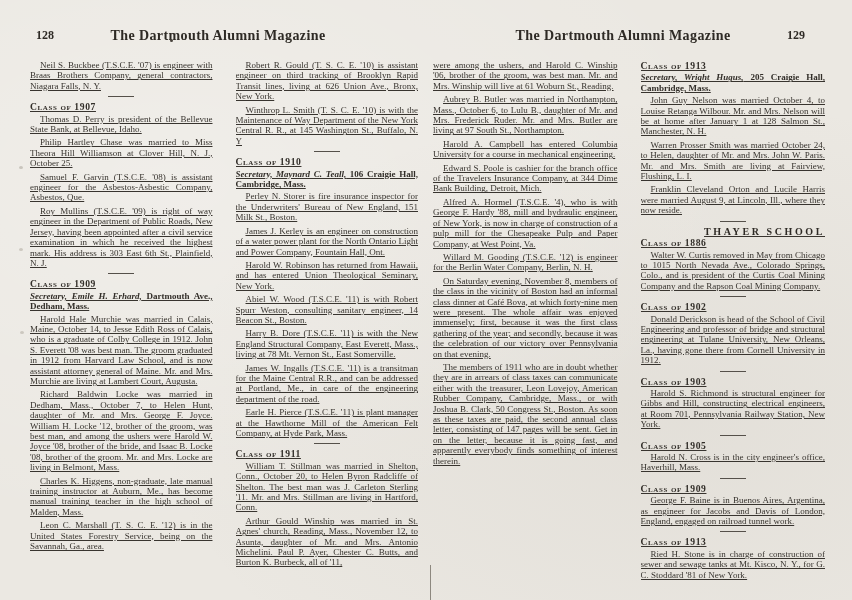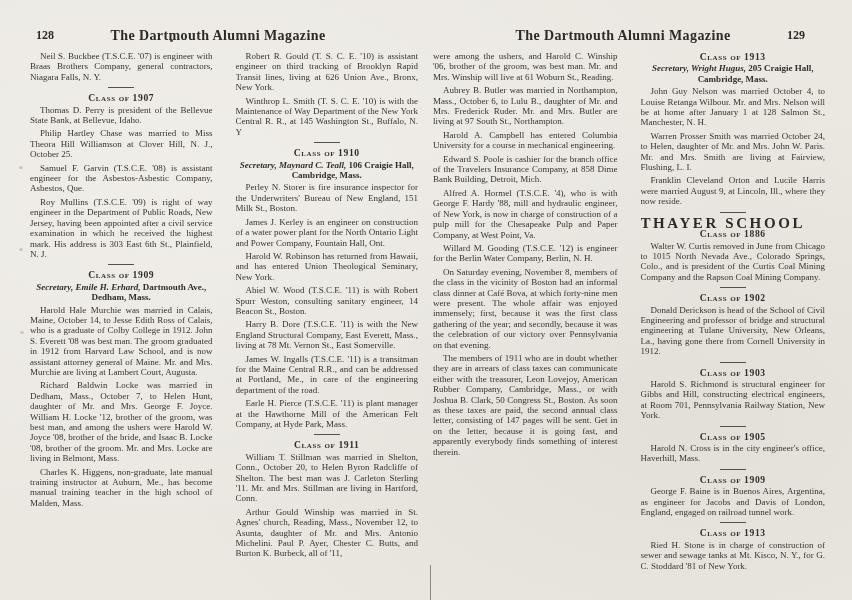--- a/index.html
+++ b/index.html
@@ -22,42 +22,42 @@
   }
   .mag-title{
     position:absolute;left:0;right:12px;text-align:center;
     font-weight:bold;font-size:14px;letter-spacing:0.4px;color:#2e2a25;
   }
   .page-num{
     position:absolute;top:0;font-weight:bold;font-size:12px;color:#2e2a25;
   }
   .page-num.left{left:6px;}
   .page-num.right{right:20px;}
-  .cols{display:flex;gap:23px;margin-top:1px;}
+  .cols{display:flex;gap:23px;margin-top:10px;text-decoration:underline;}
   .col{
     width:187px;height:520px;overflow:hidden;
     font-size:9px;line-height:10.4px;text-align:justify;
   }
   .para{margin:0 0 3px 0;text-indent:10px;}
   .para.noindent{text-indent:0;}
   .rule{
     width:26px;height:0;border-top:1.4px solid #55504a;
     margin:5px auto 5px auto;
   }
   .class-heading{
-    text-align:center;font-variant:small-caps;font-weight:600;
+    font-variant:small-caps;font-weight:600;
     font-size:9.6px;letter-spacing:0.6px;margin:1px 0 1px 0;color:#322e29;
   }
   .secretary{
-    text-align:center;font-weight:600;font-size:9px;line-height:10.4px;
+    font-weight:600;font-size:9px;line-height:10.4px;
     margin:0 0 2px 0;color:#322e29;
   }
   .secretary em{font-style:italic;}
   .school-heading{
-    text-align:left;font-size:15px;letter-spacing:2.6px;font-weight:600;
+    text-align:right;font-size:10px;letter-spacing:2.6px;font-weight:600;
     margin:2px 0 1px 0;color:#2e2a25;
   }
   .speck{position:absolute;border-radius:50%;}
   #gutter-line{
     position:absolute;left:430px;top:565px;width:1px;height:35px;
     background:#8d887f;
   }
 </style>
 </head>
 <body>
@@ -77,20 +77,21 @@
           <p class="para">Thomas D. Perry is president of the Bellevue State Bank, at Bellevue, Idaho.</p>
           <p class="para">Philip Hartley Chase was married to Miss Theora Hill Williamson at Clover Hill, N. J., October 25.</p>
           <p class="para">Samuel F. Garvin (T.S.C.E. '08) is assistant engineer for the Asbestos-Asbestic Company, Asbestos, Que.</p>
           <p class="para">Roy Mullins (T.S.C.E. '09) is right of way engineer in the Department of Public Roads, New Jersey, having been appointed after a civil service examination in which he received the highest mark. His address is 303 East 6th St., Plainfield, N. J.</p>
           <div class="rule"></div>
           <div class="class-heading">Class of 1909</div>
           <div class="secretary"><em>Secretary, Emile H. Erhard,</em> Dartmouth Ave., Dedham, Mass.</div>
           <p class="para">Harold Hale Murchie was married in Calais, Maine, October 14, to Jesse Edith Ross of Calais, who is a graduate of Colby College in 1912. John S. Everett '08 was best man. The groom graduated in 1912 from Harvard Law School, and is now assistant attorney general of Maine. Mr. and Mrs. Murchie are living at Lambert Court, Augusta.</p>
           <p class="para">Richard Baldwin Locke was married in Dedham, Mass., October 7, to Helen Hunt, daughter of Mr. and Mrs. George F. Joyce. William H. Locke '12, brother of the groom, was best man, and among the ushers were Harold W. Joyce '08, brother of the bride, and Isaac B. Locke '08, brother of the groom. Mr. and Mrs. Locke are living in Belmont, Mass.</p>
           <p class="para">Charles K. Higgens, non-graduate, late manual training instructor at Auburn, Me., has become manual training teacher in the high school of Malden, Mass.</p>
+          <p class="para">Leon C. Marshall (T. S. C. E. '12) is in the United States Forestry Service, being on the Savannah, Ga., area.</p>
         </div>
       <div class="col">
           <p class="para">Robert R. Gould (T. S. C. E. '10) is assistant engineer on third tracking of Brooklyn Rapid Transit lines, living at 626 Union Ave., Bronx, New York.</p>
           <p class="para">Winthrop L. Smith (T. S. C. E. '10) is with the Maintenance of Way Department of the New York Central R. R., at 145 Washington St., Buffalo, N. Y</p>
           <div class="rule"></div>
           <div class="class-heading">Class of 1910</div>
           <div class="secretary"><em>Secretary, Maynard C. Teall,</em> 106 Craigie Hall, Cambridge, Mass.</div>
           <p class="para">Perley N. Storer is fire insurance inspector for the Underwriters' Bureau of New England, 151 Milk St., Boston.</p>
           <p class="para">James J. Kerley is an engineer on construction of a water power plant for the North Ontario Light and Power Company, Fountain Hall, Ont.</p>
           <p class="para">Harold W. Robinson has returned from Hawaii, and has entered Union Theological Seminary, New York.</p>
@@ -109,36 +110,36 @@
   <div class="page" id="page-right">
     <div class="page-header">
       <span class="mag-title">The Dartmouth Alumni Magazine</span>
       <span class="page-num right">129</span>
     </div>
     <div class="cols">
       <div class="col">
           <p class="para noindent">were among the ushers, and Harold C. Winship '06, brother of the groom, was best man. Mr. and Mrs. Winship will live at 61 Woburn St., Reading.</p>
           <p class="para">Aubrey B. Butler was married in Northampton, Mass., October 6, to Lulu B., daughter of Mr. and Mrs. Frederick Ruder. Mr. and Mrs. Butler are living at 97 South St., Northampton.</p>
           <p class="para">Harold A. Campbell has entered Columbia University for a course in mechanical engineering.</p>
-          <p class="para">Edward S. Poole is cashier for the branch office of the Travelers Insurance Company, at 858 Dime Bank Building, Detroit, Mich.</p>
+          <p class="para">Edward S. Poole is cashier for the branch office of the Travelers Insurance Company, at 344 Dime Bank Building, Detroit, Mich.</p>
           <p class="para">Alfred A. Hormel (T.S.C.E. '4), who is with George F. Hardy '88, mill and hydraulic engineer, of New York, is now in charge of construction of a pulp mill for the Chesapeake Pulp and Paper Company, at West Point, Va.</p>
           <p class="para">Willard M. Gooding (T.S.C.E. '12) is engineer for the Berlin Water Company, Berlin, N. H.</p>
           <p class="para">On Saturday evening, November 8, members of the class in the vicinity of Boston had an informal class dinner at Café Bova, at which forty-nine men were present. The whole affair was enjoyed immensely; first, because it was the first class gathering of the year; and secondly, because it was the celebration of our victory over Pennsylvania on that evening.</p>
           <p class="para">The members of 1911 who are in doubt whether they are in arrears of class taxes can communicate either with the treasurer, Leon Lovejoy, American Rubber Company, Cambridge, Mass., or with Joshua B. Clark, 50 Congress St., Boston. As soon as these taxes are paid, the second annual class letter, consisting of 147 pages will be sent. Get in on the letter, because it is going fast, and apparently everybody finds something of interest therein.</p>
         </div>
       <div class="col">
           <div class="class-heading">Class of 1913</div>
           <div class="secretary"><em>Secretary, Wright Hugus,</em> 205 Craigie Hall, Cambridge, Mass.</div>
           <p class="para">John Guy Nelson was married October 4, to Louise Retanga Wilbour. Mr. and Mrs. Nelson will be at home after January 1 at 128 Salmon St., Manchester, N. H.</p>
           <p class="para">Warren Prosser Smith was married October 24, to Helen, daughter of Mr. and Mrs. John W. Paris. Mr. and Mrs. Smith are living at Fairview, Flushing, L. I.</p>
           <p class="para">Franklin Cleveland Orton and Lucile Harris were married August 9, at Lincoln, Ill., where they now reside.</p>
           <div class="rule"></div>
           <div class="school-heading">THAYER SCHOOL</div>
           <div class="class-heading">Class of 1886</div>
-          <p class="para">Walter W. Curtis removed in June from Chicago to 1015 North Nevada Ave., Colorado Springs, Colo., and is president of the Curtis Coal Mining Company and the Rapson Coal Mining Company.</p>
+          <p class="para">Walter W. Curtis removed in May from Chicago to 1015 North Nevada Ave., Colorado Springs, Colo., and is president of the Curtis Coal Mining Company and the Rapson Coal Mining Company.</p>
           <div class="rule"></div>
           <div class="class-heading">Class of 1902</div>
           <p class="para">Donald Derickson is head of the School of Civil Engineering and professor of bridge and structural engineering at Tulane University, New Orleans, La., having gone there from Cornell University in 1912.</p>
           <div class="rule"></div>
           <div class="class-heading">Class of 1903</div>
           <p class="para">Harold S. Richmond is structural engineer for Gibbs and Hill, constructing electrical engineers, at Room 701, Pennsylvania Railway Station, New York.</p>
           <div class="rule"></div>
           <div class="class-heading">Class of 1905</div>
           <p class="para">Harold N. Cross is in the city engineer's office, Haverhill, Mass.</p>
           <div class="rule"></div>

